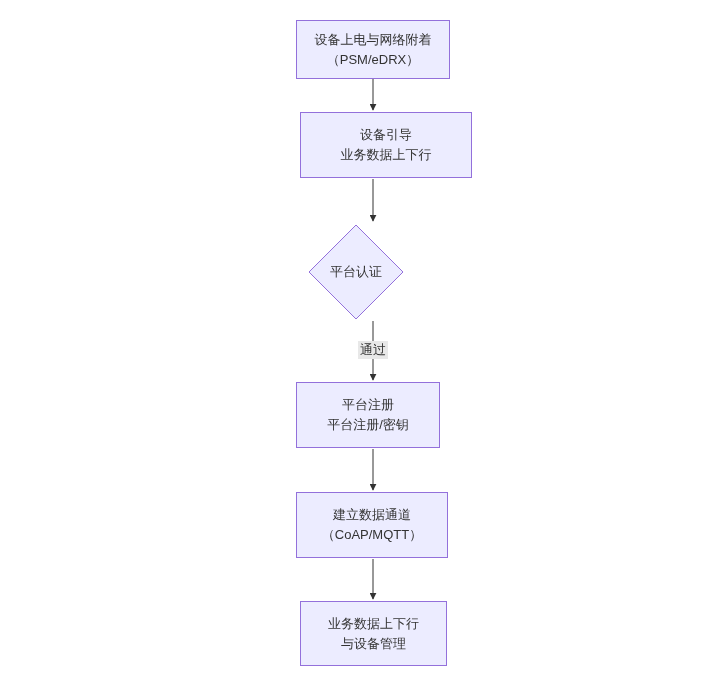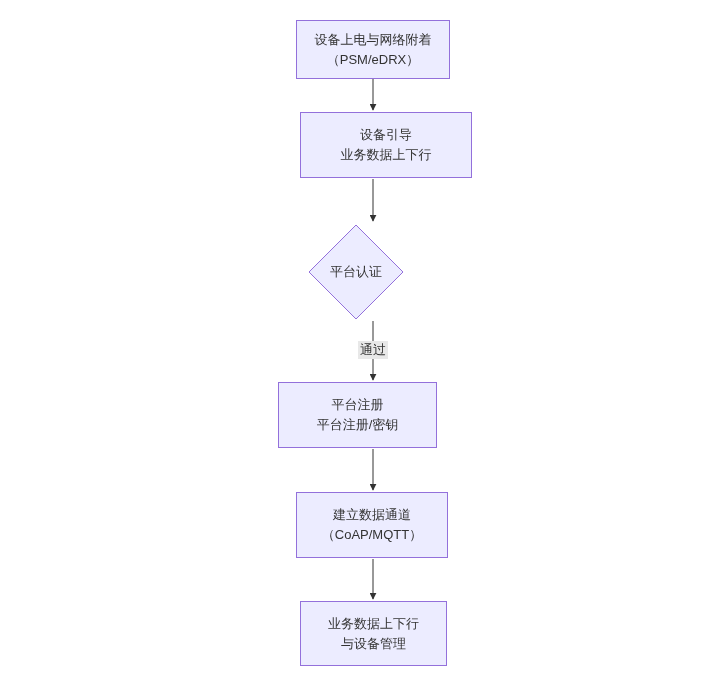--- a/index.html
+++ b/index.html
@@ -96,21 +96,21 @@
 
   <div class="node diamond" style="left:308px; top:224px; width:96px; height:96px;">
     <svg width="96" height="96" viewBox="0 0 96 96">
       <polygon points="48,1 95,48 48,95 1,48" fill="#ECECFF" stroke="#9370DB" stroke-width="1"></polygon>
     </svg>
     <span class="diamond-label">平台认证</span>
   </div>
 
   <div class="edge-label" style="left:373px; top:350px;">通过</div>
 
-  <div class="node rect" style="left:278px; top:382px; width:159px; height:66px;">
+  <div class="node rect" style="left:296px; top:382px; width:144px; height:66px;">
     <span>平台注册</span>
     <span>平台注册/密钥</span>
   </div>
 
   <div class="node rect" style="left:300px; top:601px; width:147px; height:65px;">
     <span>业务数据上下行</span>
     <span>与设备管理</span>
   </div>
 
   <div class="node rect" style="left:296px; top:492px; width:152px; height:66px;">

